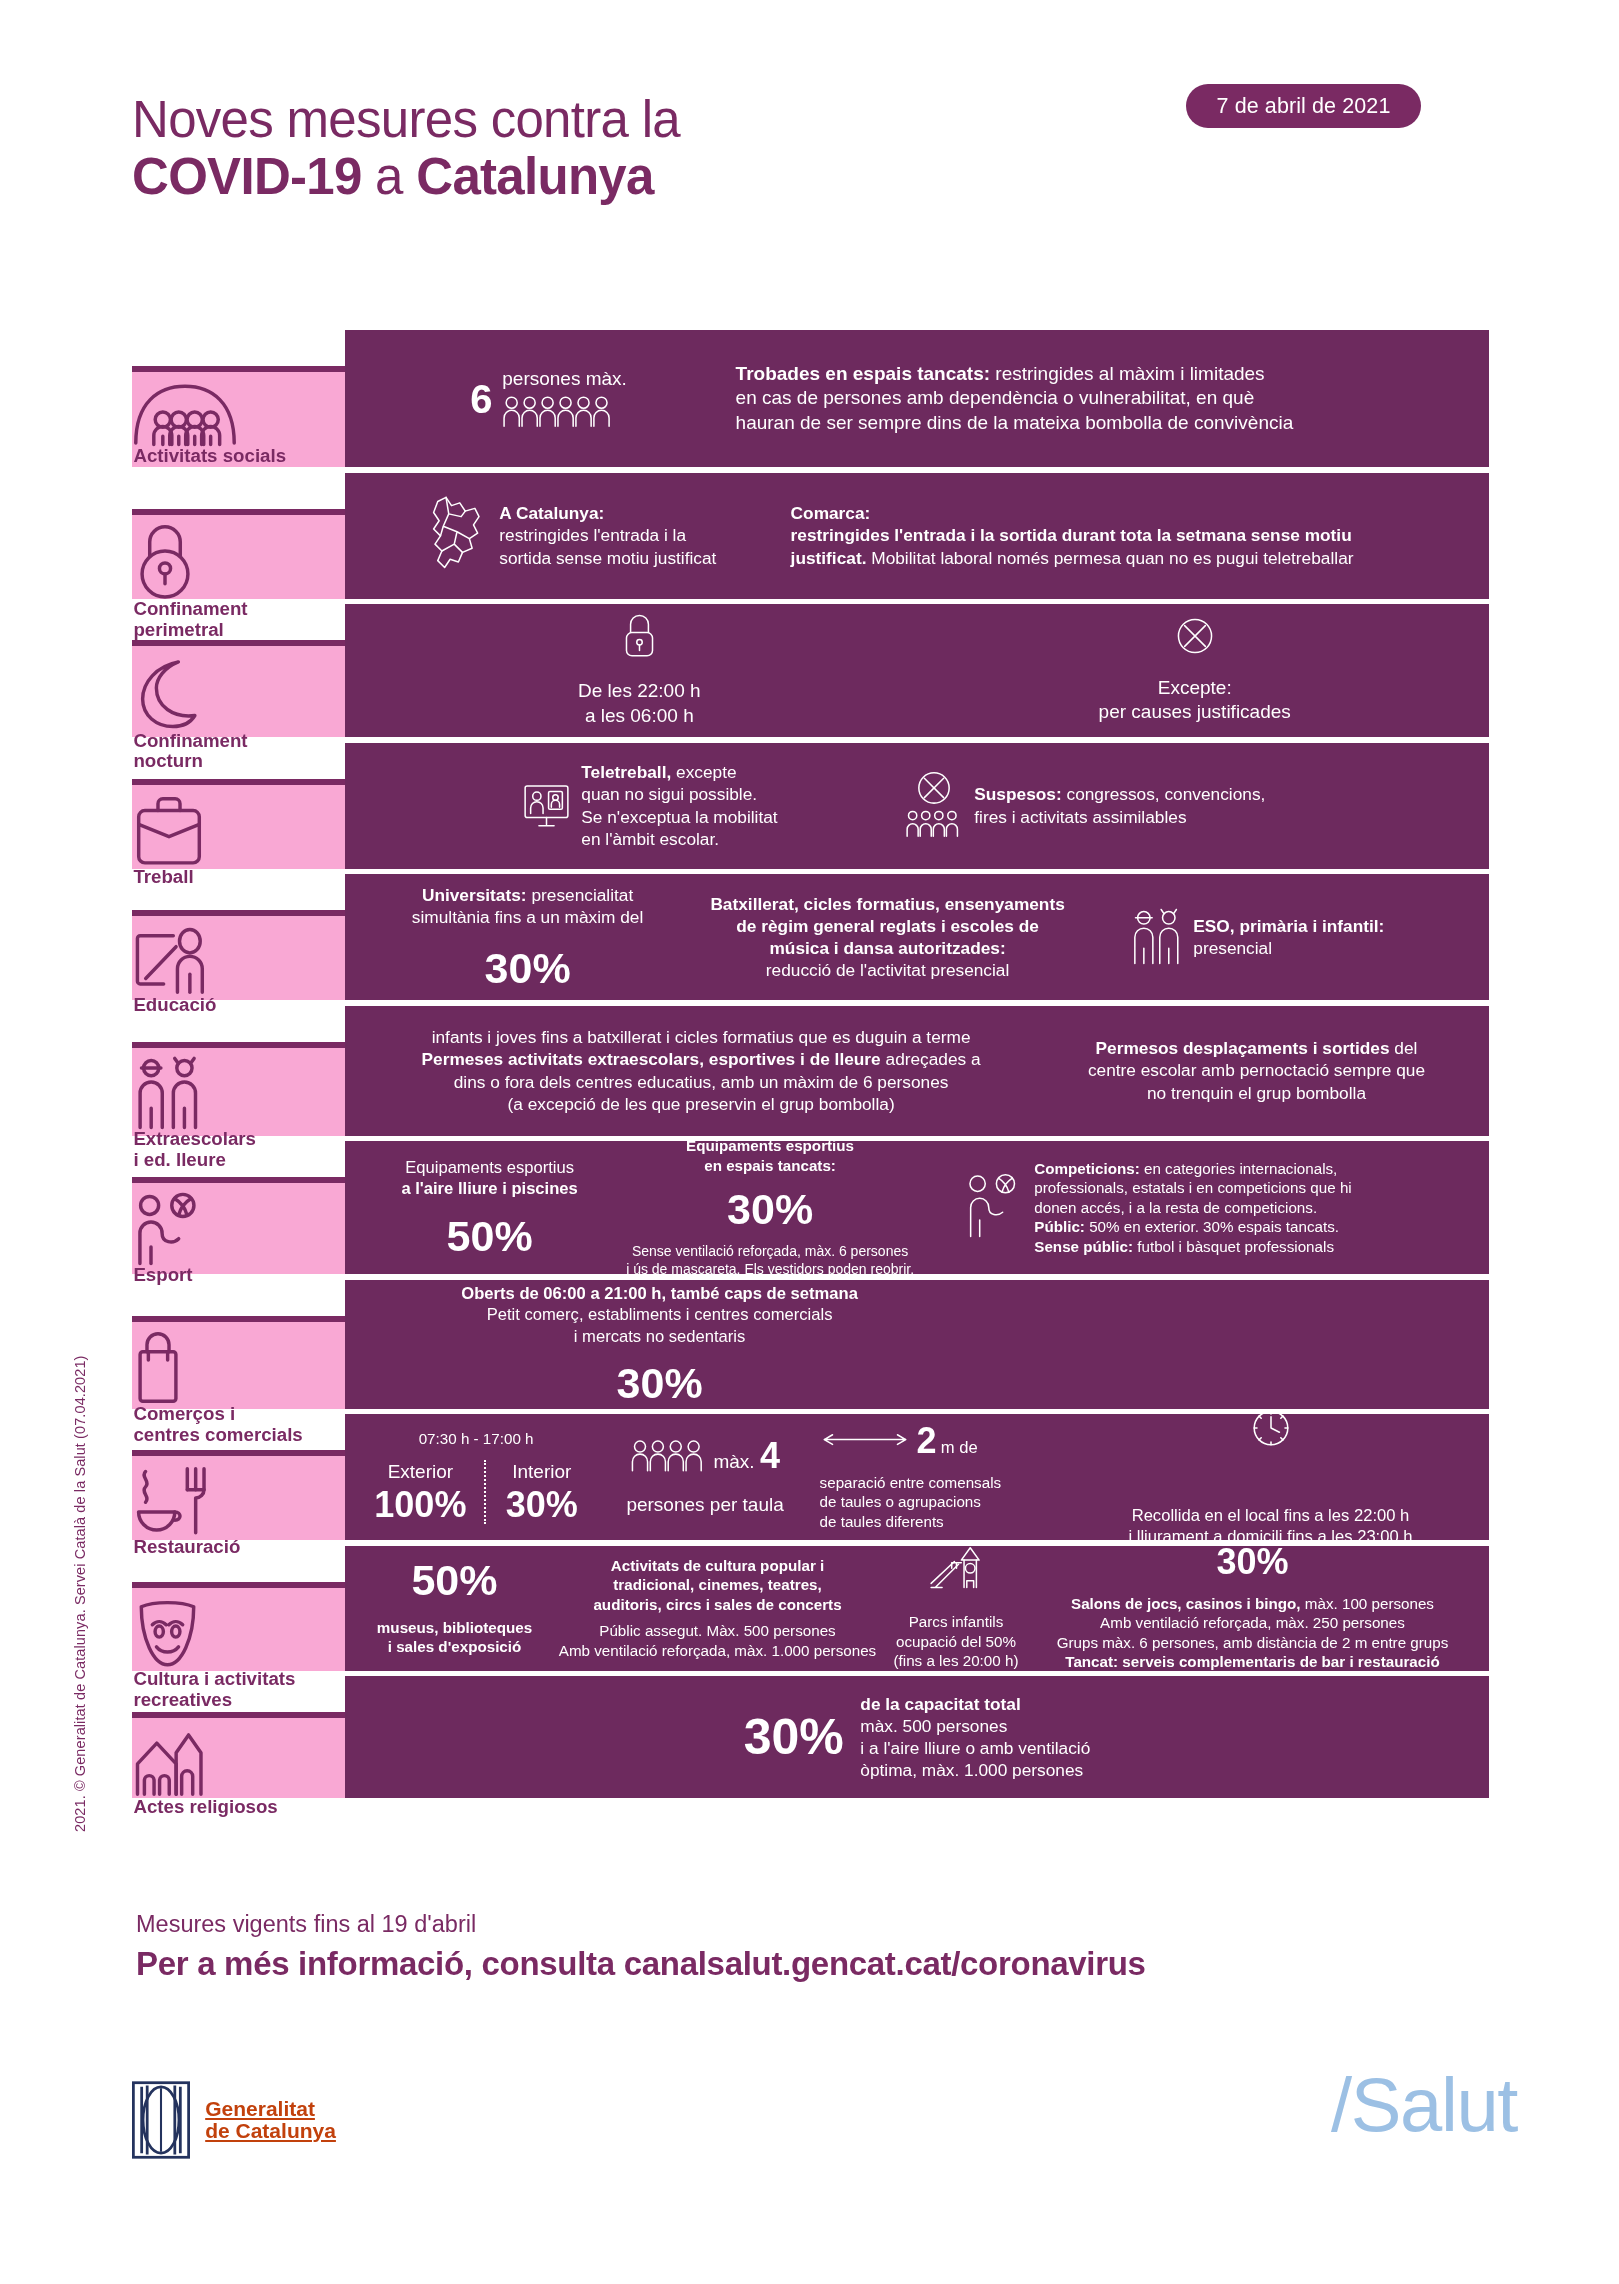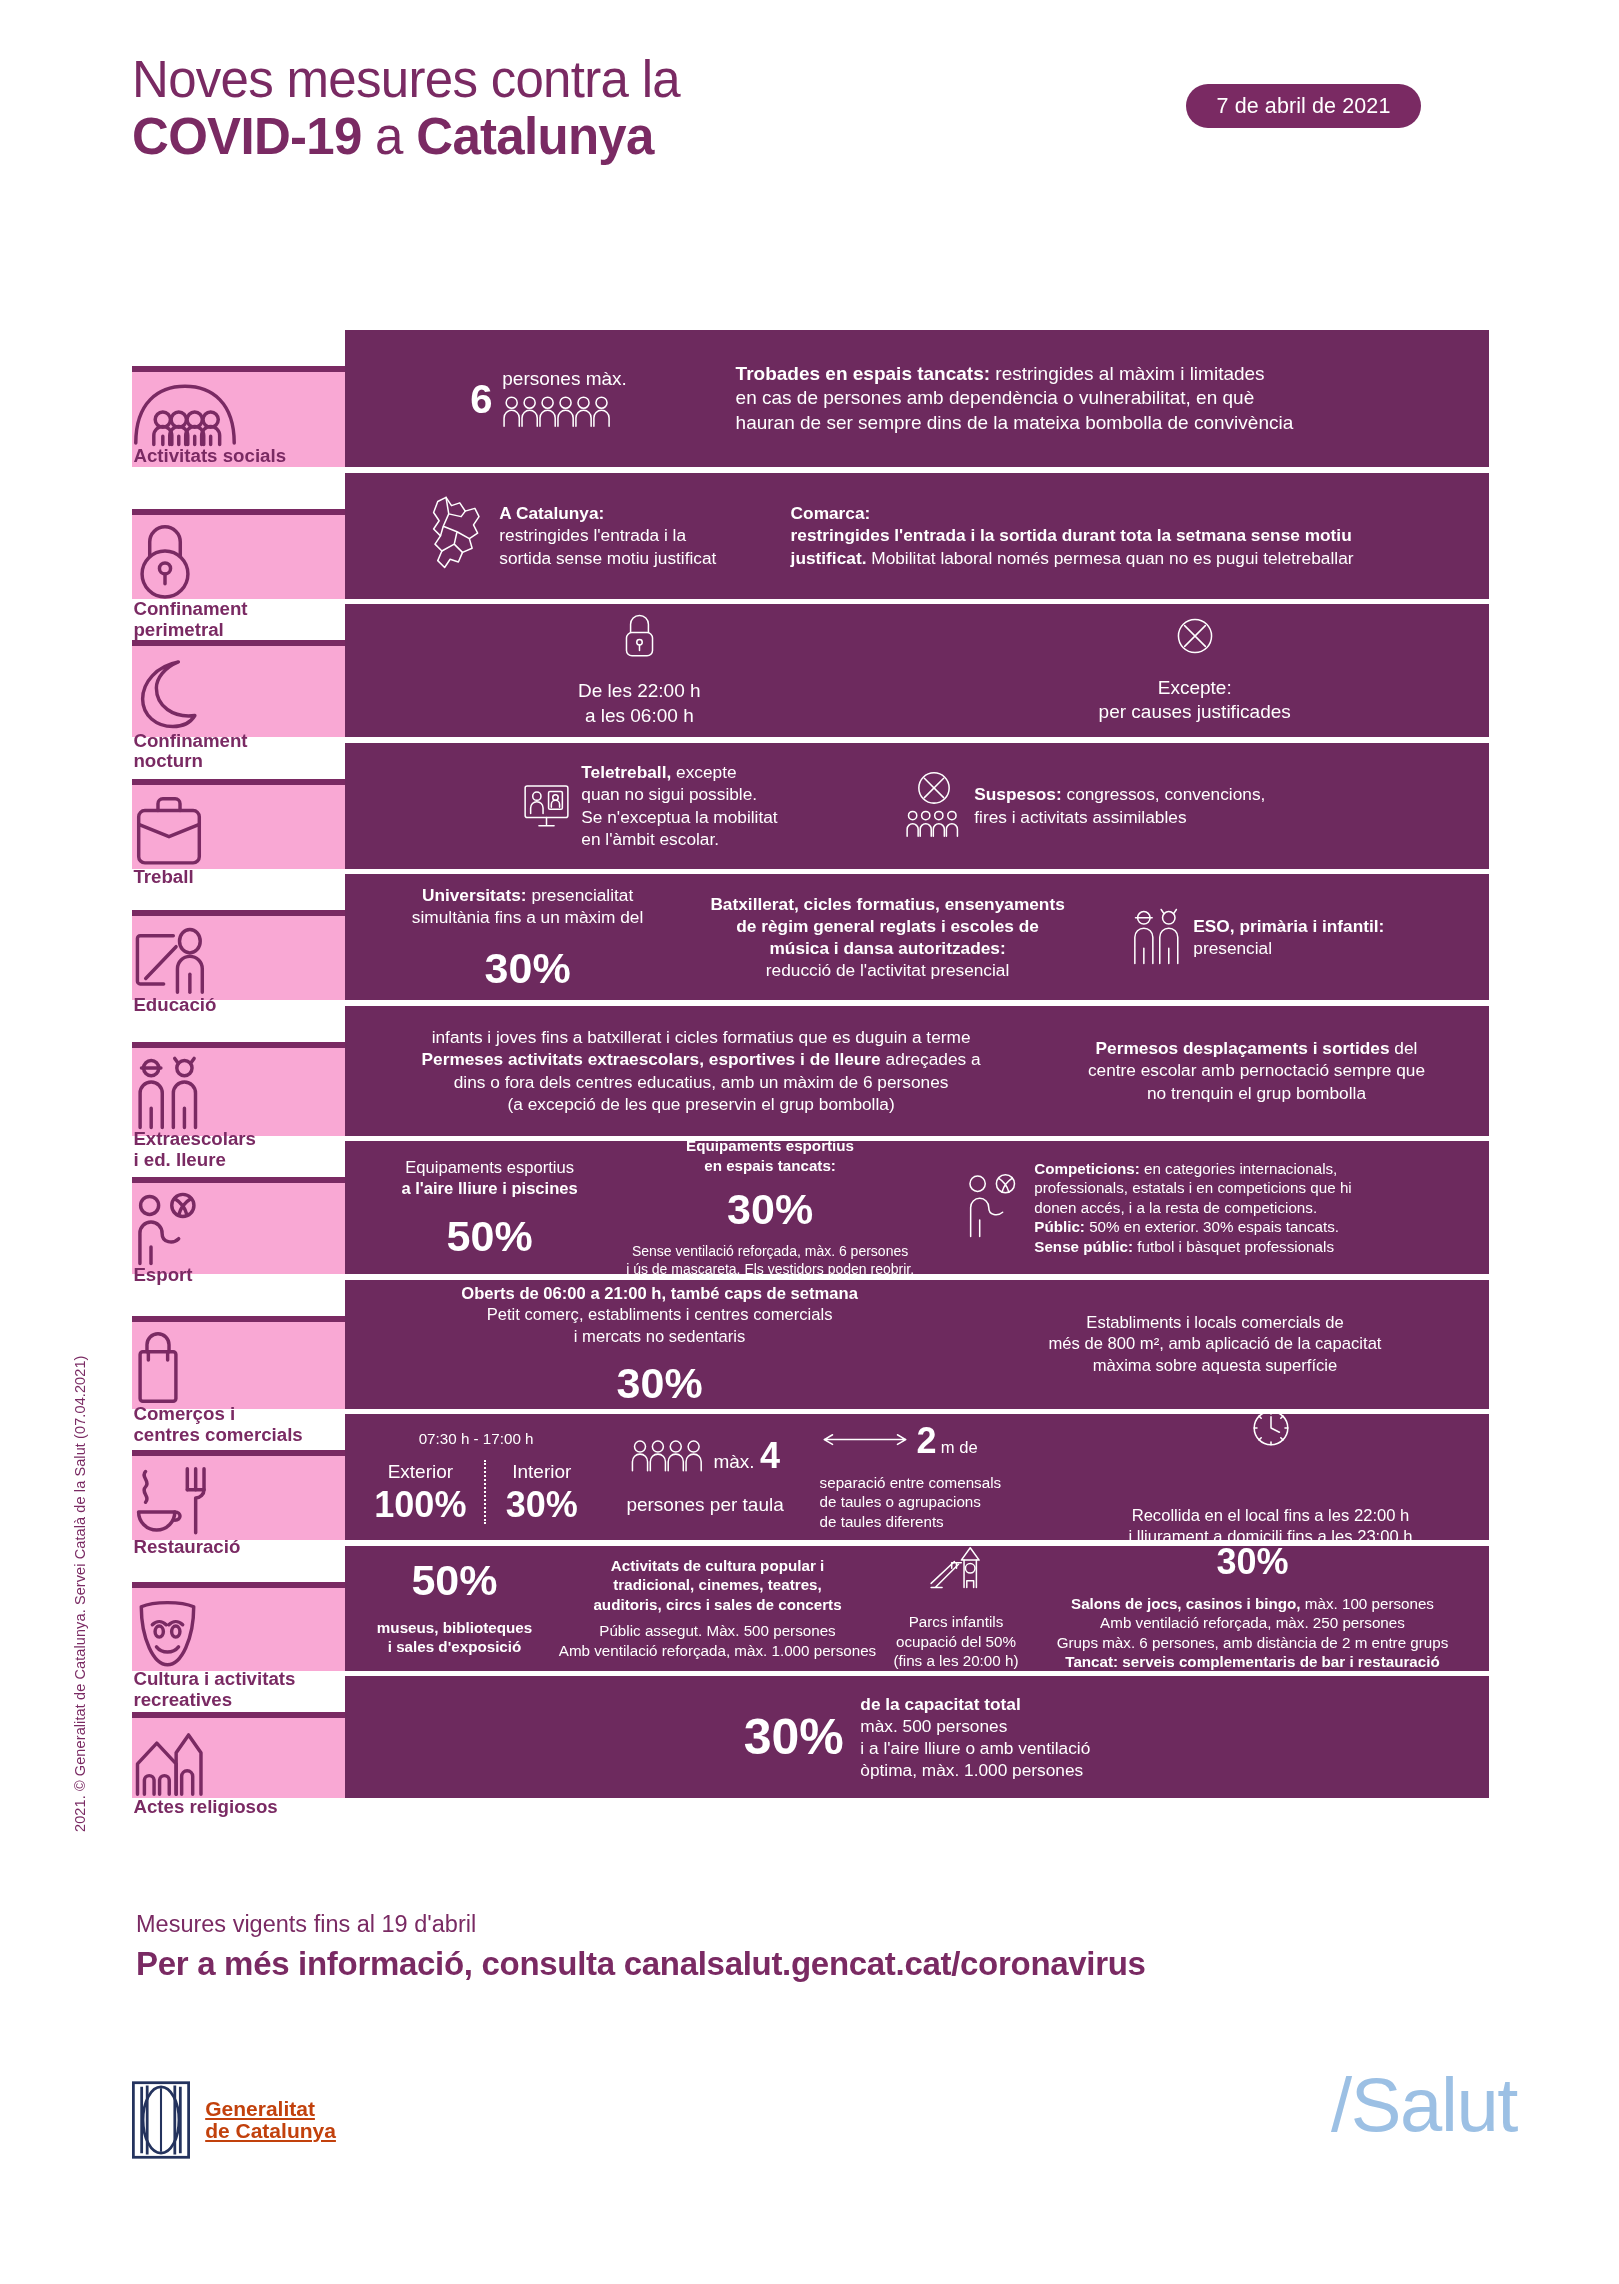--- a/index.html
+++ b/index.html
@@ -6,21 +6,21 @@
   body{
     width:1620px;height:2284px;background:#ffffff;
     font-family:"Liberation Sans",sans-serif;
     -webkit-font-smoothing:antialiased;
     overflow:hidden;
   }
   .page{position:relative;width:1620px;height:2284px;}
 
   
   .header{position:absolute;left:132px;top:55px;width:1385px;}
-  .h-l1{font-size:51px;line-height:0.98;color:#7A2A63;font-weight:400;letter-spacing:-0.7px;}
+  .h-l1{font-size:51px;line-height:0.98;color:#7A2A63;font-weight:400;letter-spacing:-0.7px;margin-top:40px;}
   .h-l2{font-size:51px;line-height:1.1;color:#7A2A63;font-weight:700;letter-spacing:-0.7px;margin-top:4.2px;}
   .h-l2 .lite{font-weight:400;}
   .h-l3{font-size:36px;line-height:1.2;color:#7A2A63;font-weight:400;margin-top:8.3px;letter-spacing:-0.3px;}
   .date-badge{
     position:absolute;left:1186px;top:84px;
     background:#7A2A63;color:#fff;border-radius:28px;
     padding:9.7px 30.5px;font-size:21.5px;letter-spacing:0.1px;
   }
 
   
@@ -410,25 +410,20 @@
       </div>
       <div class="body">
         <div class="cell ctr" style="width:596px;flex-direction:column;">
           <div class="tx s24">
             <div class="b">Oberts de 06:00 a 21:00 h, també caps de setmana</div>
             <div>Petit comerç, establiments i centres comercials</div>
             <div>i mercats no sedentaris</div>
           </div>
           <div class="big" style="margin-top:5.5px;">30%</div>
         </div>
-        <div class="cell ctr tx s24" style="flex:1;display:block;">
-          <div>Establiments i locals comercials de</div>
-          <div>més de 800 m², amb aplicació de la capacitat</div>
-          <div>màxima sobre aquesta superfície</div>
-        </div>
       </div>
     </div>
 
     <div class="row" style="height:126px;">
       <div class="cat">
         <div class="ico">
           <svg width="78" height="71" viewBox="0 0 112 102">
               <path class="ps" d="M18 8 c-8 8 8 14 0 22 c-8 8 8 14 0 22"></path>
               <path class="ps" d="M8 66 h52 a26 26 0 0 1 -52 0 Z"></path>
               <path class="ps" d="M60 66 c10 0 10 12 0 12"></path>

